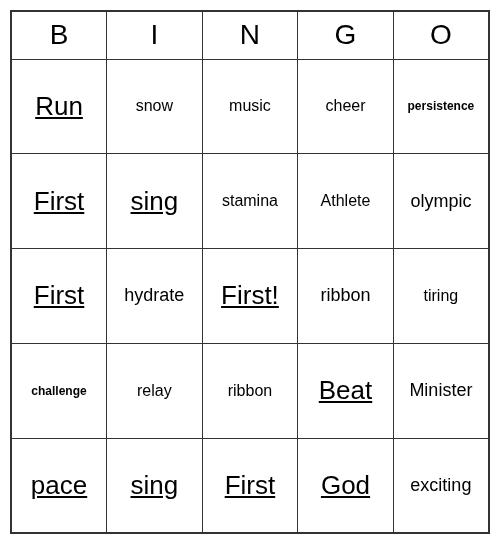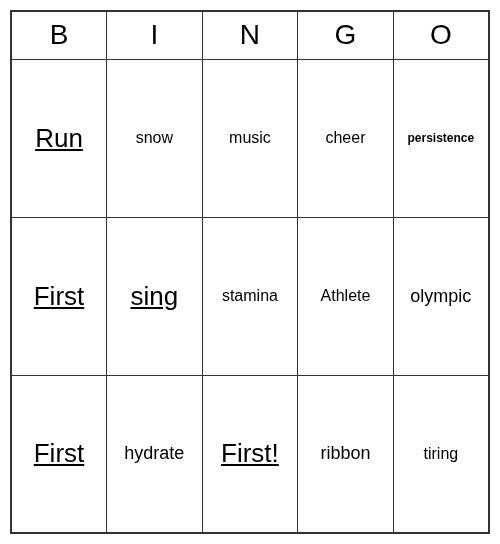--- a/index.html
+++ b/index.html
@@ -90,14 +90,28 @@
         <td class="cell-medium">Athlete</td>
         <td class="cell-small">olympic</td>
       </tr>
       <tr>
         <td class="cell-large">First</td>
         <td class="cell-small">hydrate</td>
         <td class="cell-large">First!</td>
         <td class="cell-small">ribbon</td>
         <td class="cell-medium">tiring</td>
       </tr>
+      <tr>
+        <td class="cell-xsmall">challenge</td>
+        <td class="cell-medium">relay</td>
+        <td class="cell-medium">ribbon</td>
+        <td class="cell-large">Beat</td>
+        <td class="cell-small">Minister</td>
+      </tr>
+      <tr>
+        <td class="cell-large">pace</td>
+        <td class="cell-large">sing</td>
+        <td class="cell-large">First</td>
+        <td class="cell-large">God</td>
+        <td class="cell-small">exciting</td>
+      </tr>
     </tbody>
 </table>
 
 </body></html>

